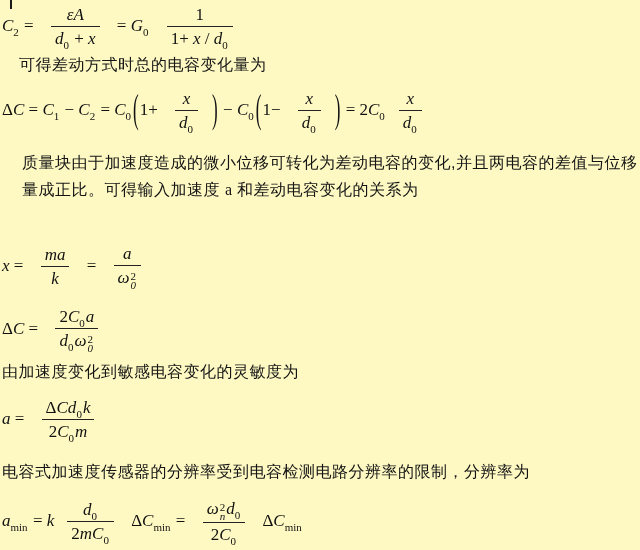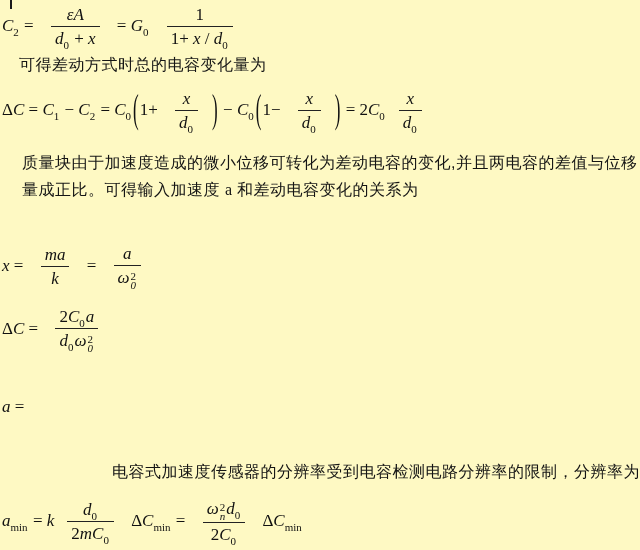--- a/index.html
+++ b/index.html
@@ -59,20 +59,21 @@
   <div class="zh" style="top:51px;margin-left:17px;">可得差动方式时总的电容变化量为</div>
 
   <div class="eq" style="top:88px;"><span class="rm">Δ</span><span class="it">C</span><span class="rm"> = </span><span class="it">C</span><span class="msub">1</span><span class="rm"> − </span><span class="it">C</span><span class="msub">2</span><span class="rm"> = </span><span class="it">C</span><span class="msub">0</span><span class="paren">(</span><span class="rm">1+ </span><span class="frac"><span class="num"><span class="it">x</span></span><span class="den"><span class="it">d</span><span class="msub">0</span></span></span><span class="paren">)</span><span class="rm"> − </span><span class="it">C</span><span class="msub">0</span><span class="paren">(</span><span class="rm">1− </span><span class="frac"><span class="num"><span class="it">x</span></span><span class="den"><span class="it">d</span><span class="msub">0</span></span></span><span class="paren">)</span><span class="rm"> = 2</span><span class="it">C</span><span class="msub">0</span><span class="frac"><span class="num"><span class="it">x</span></span><span class="den"><span class="it">d</span><span class="msub">0</span></span></span></div>
 
   <div class="zh" style="top:149px;margin-left:20px;"><span>质量块由于加速度造成的微小位移可转化为差动电容的变化,并且两电容的差值与位移量成正比。可得输入加速度</span><span class="var-a">a</span><span>和差动电容变化的关系为</span></div>
 
   <div class="eq" style="top:243px;"><span class="it">x</span><span class="rm"> = </span><span class="frac"><span class="num"><span class="it">ma</span></span><span class="den"><span class="it">k</span></span></span><span class="rm"> = </span><span class="frac"><span class="num"><span class="it">a</span></span><span class="den"><span class="it">ω</span><span class="ss"><span class="ss-sup">2</span><span class="ss-sub">0</span></span></span></span></div>
 
   <div class="eq" style="top:306px;"><span class="rm">Δ</span><span class="it">C</span><span class="rm"> = </span><span class="frac"><span class="num"><span class="rm">2</span><span class="it">C</span><span class="msub">0</span><span class="it">a</span></span><span class="den"><span class="it">d</span><span class="msub">0</span><span class="it">ω</span><span class="ss"><span class="ss-sup">2</span><span class="ss-sub">0</span></span></span></span></div>
 
+  <div class="zh" style="top:358px;">由加速度变化到敏感电容变化的灵敏度为</div>
 
-  <div class="eq" style="top:397px;"><span class="it">a</span><span class="rm"> = </span></div>
+  <div class="eq" style="top:397px;"><span class="it">a</span><span class="rm"> = </span><span class="frac"><span class="num"><span class="rm">Δ</span><span class="it">Cd</span><span class="msub">0</span><span class="it">k</span></span><span class="den"><span class="rm">2</span><span class="it">C</span><span class="msub">0</span><span class="it">m</span></span></span></div>
 
-  <div class="zh" style="top:458px;text-align:right;">电容式加速度传感器的分辨率受到电容检测电路分辨率的限制，分辨率为</div>
+  <div class="zh" style="top:458px;">电容式加速度传感器的分辨率受到电容检测电路分辨率的限制，分辨率为</div>
 
   <div class="eq" style="top:498px;"><span class="it">a</span><span class="msub">min</span><span class="rm"> = </span><span class="it">k</span><span class="frac"><span class="num"><span class="it">d</span><span class="msub">0</span></span><span class="den"><span class="rm">2</span><span class="it">mC</span><span class="msub">0</span></span></span><span class="rm"> Δ</span><span class="it">C</span><span class="msub">min</span><span class="rm"> = </span><span class="frac"><span class="num"><span class="it">ω</span><span class="ss"><span class="ss-sup">2</span><span class="ss-sub">n</span></span><span class="it">d</span><span class="msub">0</span></span><span class="den"><span class="rm">2</span><span class="it">C</span><span class="msub">0</span></span></span><span class="rm"> Δ</span><span class="it">C</span><span class="msub">min</span></div>
 
 </div>
 
 </body></html>

